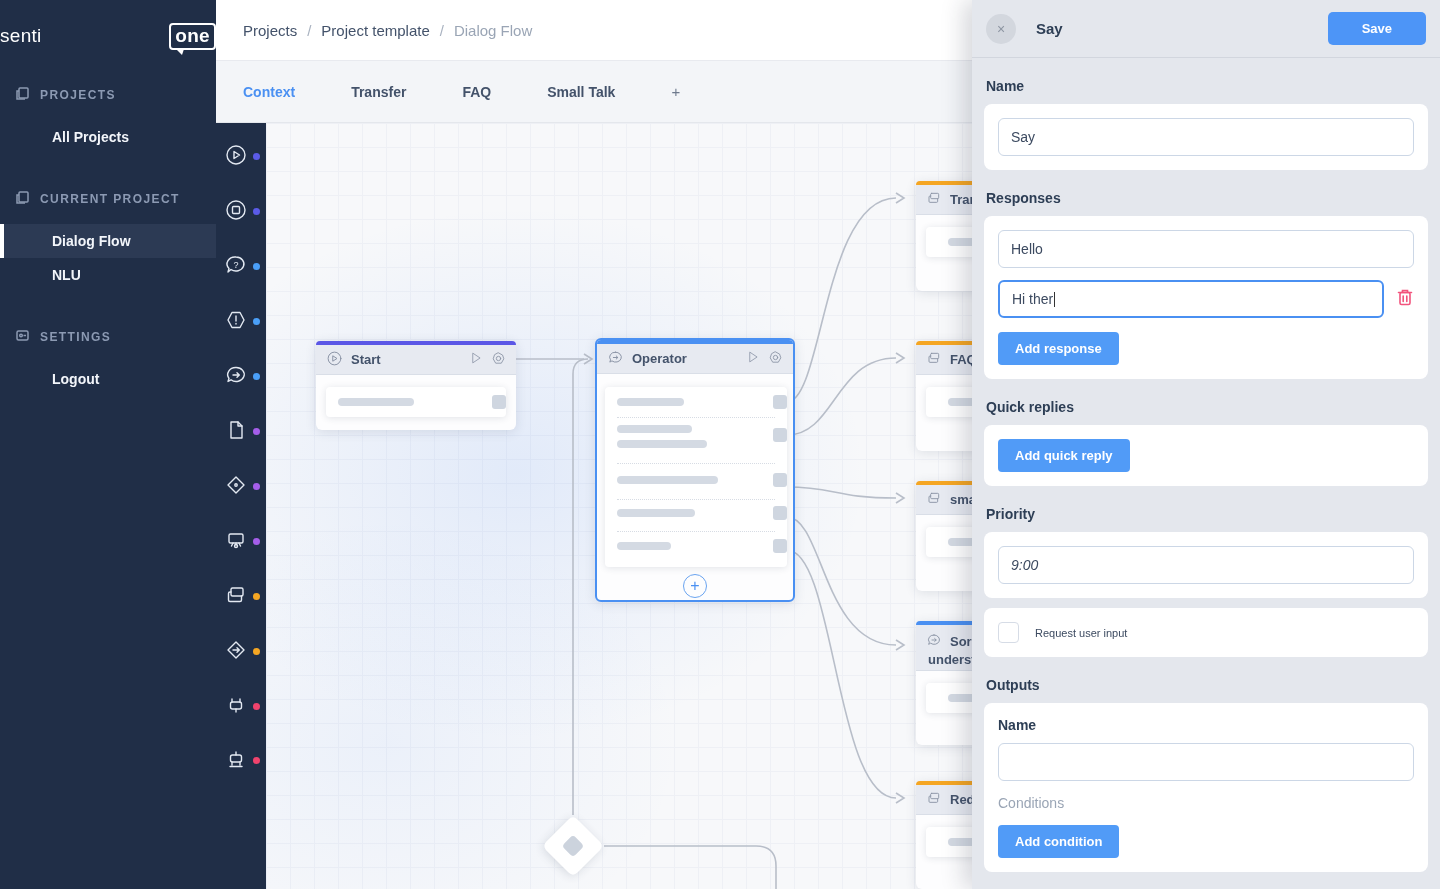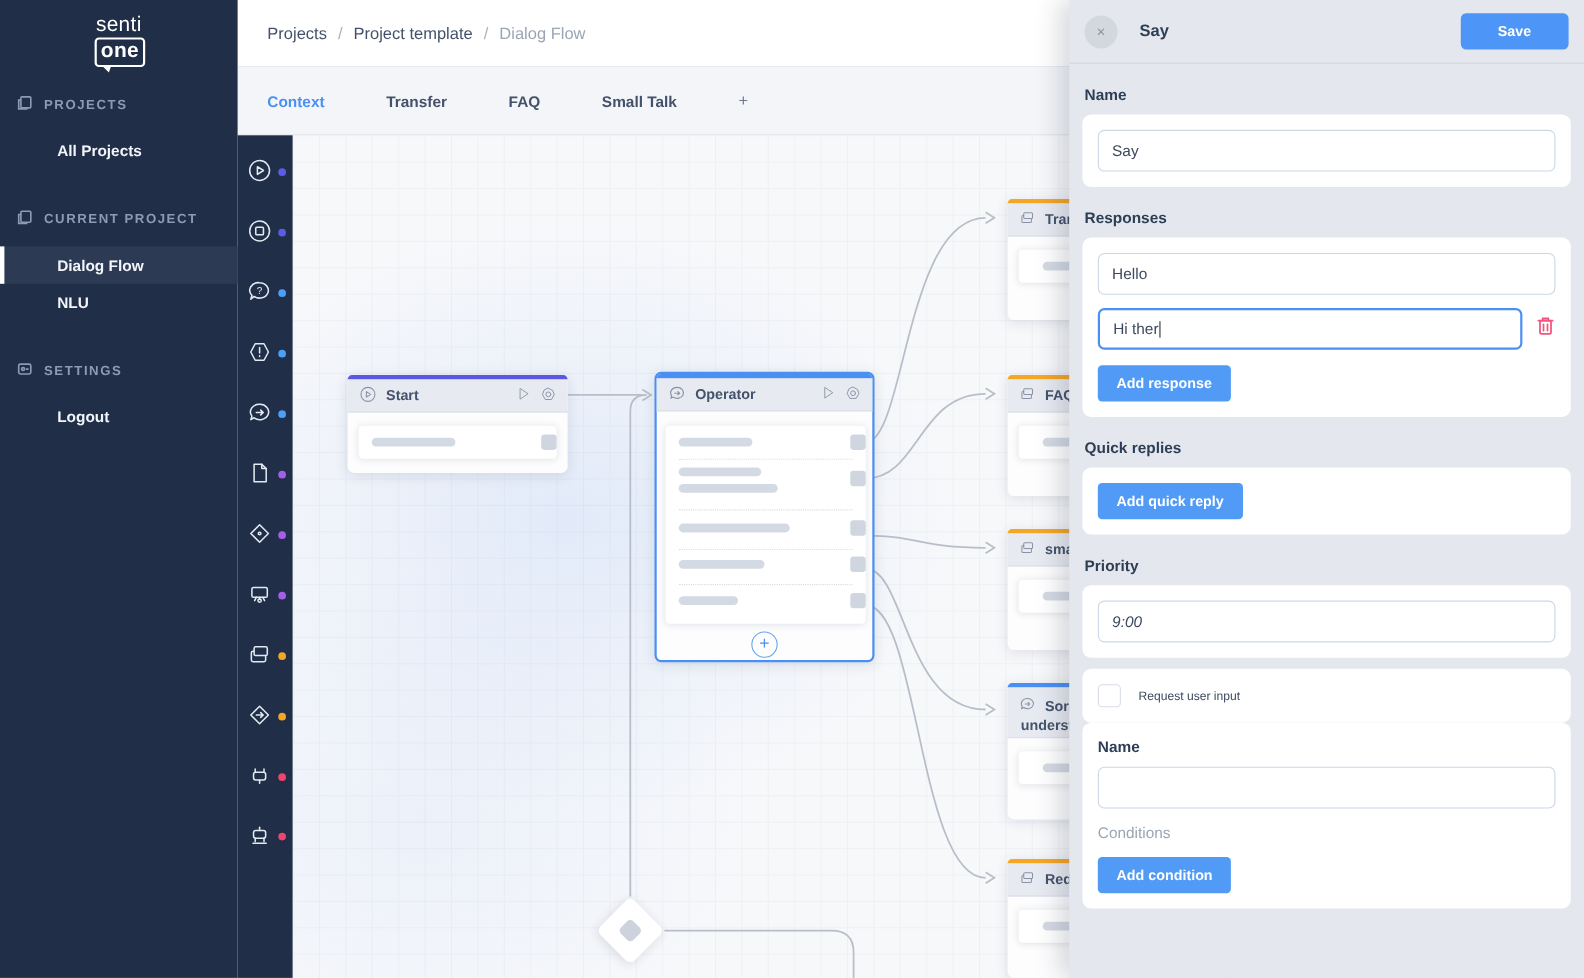--- a/index.html
+++ b/index.html
@@ -2,21 +2,21 @@
 <html><head>
 <meta charset="utf-8">
 <style>
   * { margin:0; padding:0; box-sizing:border-box; }
   html,body { width:1440px; height:889px; overflow:hidden; }
   body { font-family:"Liberation Sans", sans-serif; background:#f7f8fa; position:relative; }
   .app { position:relative; width:1440px; height:889px; }
 
   
   .sidebar { position:absolute; left:0; top:0; width:216px; height:889px; background:#202e47; z-index:30; }
-  .logo { display:flex; align-items:center; justify-content:center; margin-top:22px; height:28px; color:#fff; font-size:19px; letter-spacing:.3px;flex-direction:column; }
+  .logo { display:flex; align-items:center; justify-content:space-between; margin-top:22px; height:28px; color:#fff; font-size:19px; letter-spacing:.3px; }
   .logo .one { border:2px solid #fff; border-radius:4px; padding:0 4px 1px 4px; margin-left:2px; position:relative; font-weight:bold; }
   .logo .one:after { content:""; position:absolute; left:5px; bottom:-7px; width:0; height:0; border-left:6px solid transparent; border-right:2px solid transparent; border-top:6px solid #fff; }
   .logo .senti { font-weight:normal; }
   .nav-section { margin-top:34px; }
   .nav-head { display:flex; align-items:center; gap:10px; padding:0 0 0 15px; color:#8c9ab3; font-size:12px; font-weight:bold; letter-spacing:1.4px; height:22px; }
   .nav-head svg { stroke:#8c9ab3; fill:none; stroke-width:1.5; }
   .nav-item { color:#f2f5fa; font-size:14px; font-weight:bold; padding:9px 0 9px 52px; cursor:pointer; }
   .nav-item.active { background:#2c3a54; border-left:4px solid #fff; padding-left:48px; }
   .nav-gap { height:14px; }
 
@@ -458,20 +458,21 @@
         <span class="chev"></span>
       </div>
     </div>
 
     <div style="height:10px"></div>
     <div class="pcard check-row" style="padding:14px 14px;">
       <div class="checkbox"></div>
       <span class="check-label">Request user input</span>
     </div>
 
+    <div class="plabel">Outputs</div>
     <div class="pcard">
       <div class="out-name">Name</div>
       <input class="pinput" value="" style="">
       <div class="conditions">Conditions</div>
       <button class="mini-btn">Add condition</button>
     </div>
   </aside>
 
 </div>
 

